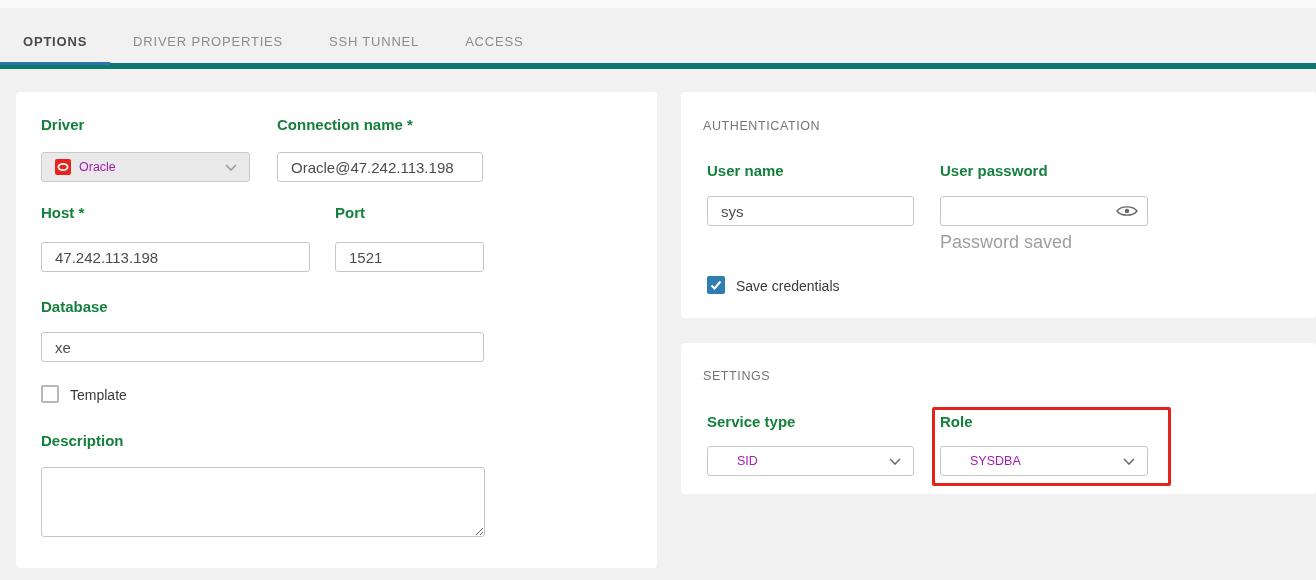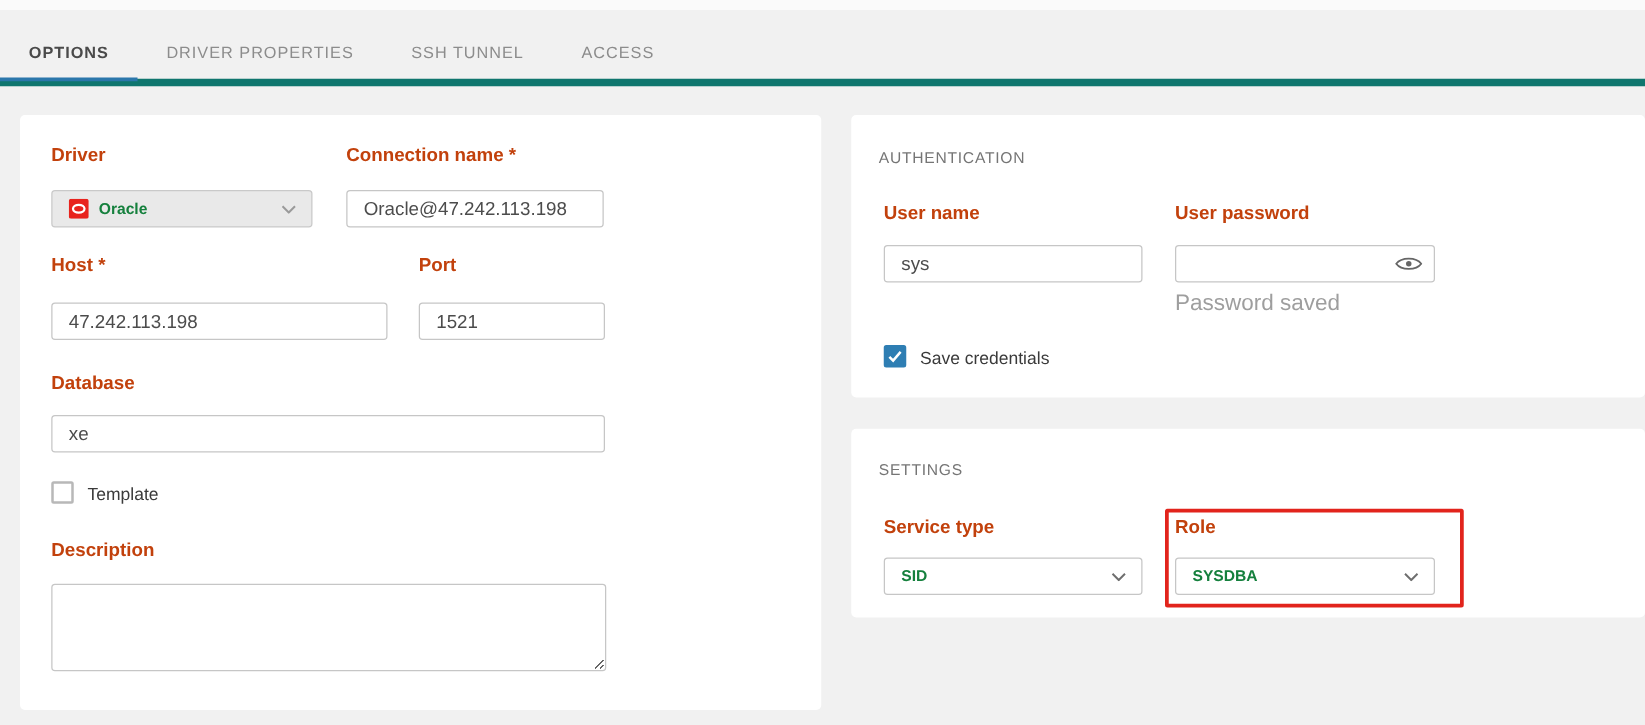--- a/index.html
+++ b/index.html
@@ -27,43 +27,43 @@
     height:3px; background:#2b77ab;
   }
 
   
   .card { position:absolute; background:#ffffff; border-radius:4px; }
   .left-card     { left:16px;  top:92px;  width:641px; height:476px; }
   .auth-card     { left:681px; top:92px;  width:635px; height:226px;padding-left:34px; }
   .settings-card { left:681px; top:343px; width:635px; height:151px; }
 
   .field-label {
-    position:absolute; font-size:15px; font-weight:bold; color:#c2410c;
+    position:absolute; font-size:15px; font-weight:bold; color:#15803d;
     line-height:17px; white-space:nowrap;
   }
   .section-header {
     position:absolute; font-size:12.5px; color:#757575;
     letter-spacing:0.6px; white-space:nowrap;
   }
   .text-input {
     position:absolute; height:30px; border:1px solid #c6c6c6; border-radius:3px;
     background:#ffffff; font-family:"Liberation Sans", sans-serif;
     font-size:15px; color:#4c4c4c; padding:0 13px; outline:none;
   }
   .textarea {
     position:absolute; border:1px solid #c6c6c6; border-radius:3px;
     background:#ffffff; font-family:"Liberation Sans", sans-serif;
     font-size:12.5px; color:#4c4c4c; padding:6px 10px; outline:none;
   }
   .select {
     position:absolute; height:30px; border:1px solid #c6c6c6; border-radius:3px;
-    background:#ffffff; font-size:12.5px; color:#15803d;
-    display:flex; align-items:center; padding:0 12px 0 13px; cursor:pointer;font-weight:bold;
+    background:#ffffff; font-size:12.5px; color:#a21caf;
+    display:flex; align-items:center; padding:0 12px 0 13px; cursor:pointer;
   }
-  .select .sel-text { flex:1; white-space:nowrap; overflow:hidden; }
+  .select .sel-text { flex:1; white-space:nowrap; overflow:hidden;margin-left:16px; }
   .select .chev { flex:0 0 auto; display:flex; align-items:center; }
   .select.disabled { background:#e9e9e9; border-color:#c9c9c9; }
   .select.disabled .sel-text { margin-left:8px; }
 
   .checkbox {
     position:absolute; width:18px; height:18px; border-radius:2px;
     display:flex; align-items:center; justify-content:center; cursor:pointer;
   }
   .checkbox[data-checked="false"] { background:#ffffff; border:2px solid #b8b8b8; }
   .checkbox[data-checked="true"]  { background:#2e7eb3; border:2px solid #2e7eb3; }

